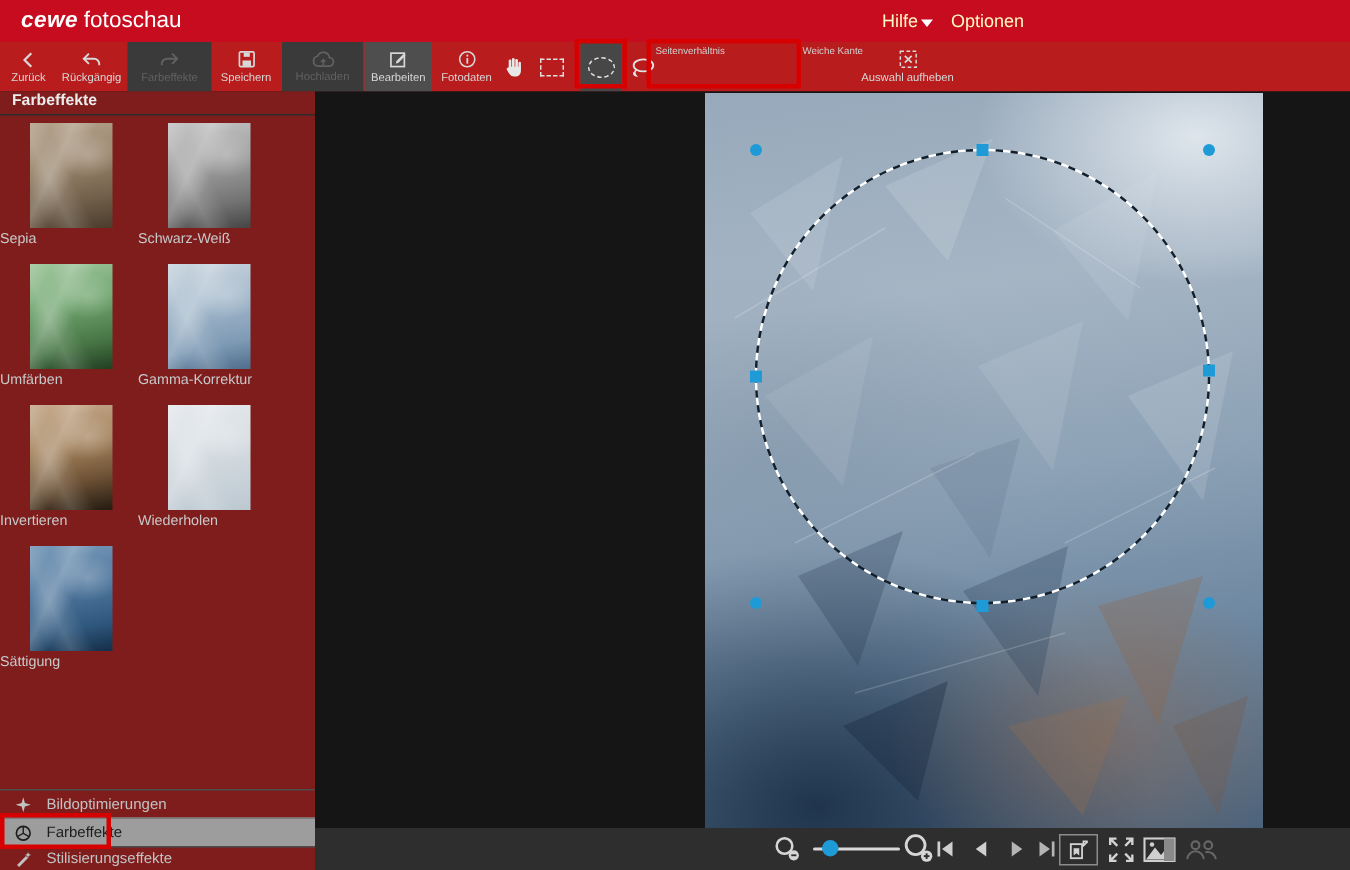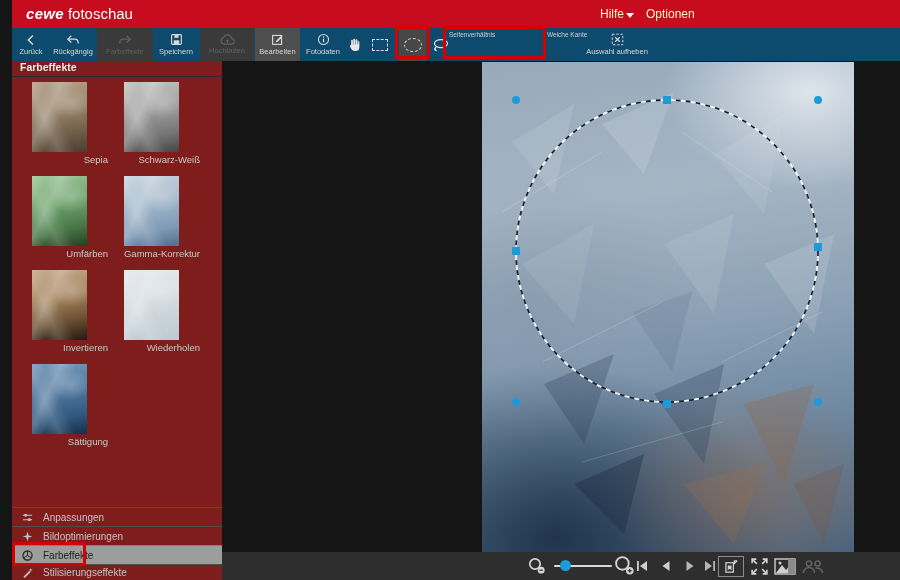--- a/index.html
+++ b/index.html
@@ -1,32 +1,32 @@
 <!DOCTYPE html>
 <html><head>
 <meta charset="utf-8">
 <style>
   *{margin:0;padding:0;box-sizing:border-box}
   html,body{width:900px;height:580px;overflow:hidden;background:#161616;
     font-family:"Liberation Sans",sans-serif;-webkit-font-smoothing:antialiased}
-  .app{position:absolute;left:12px;top:0;width:816px;height:580px}
+  .app{position:absolute;left:0;top:0;width:816px;height:580px}
 
   
   .titlebar{position:absolute;left:0;top:0;width:900px;height:28px;background:#c60c1e;color:#fff}
   .brand{position:absolute;left:14px;top:5px;font-size:15px;white-space:nowrap}
   .brand-bold{font-weight:bold;font-style:italic;letter-spacing:.3px}
   .brand-rest{font-weight:400;margin-left:4px}
   .menu-item{position:absolute;top:7px;font-size:12px;color:#fef9c3;white-space:nowrap;cursor:default}
   .menu-help{left:588px}
   .menu-options{left:634px}
   .menu-chevron{position:absolute;left:614px;top:13px;width:0;height:0;
     border-left:4px solid transparent;border-right:4px solid transparent;border-top:5px solid #fff}
 
   
-  .toolbar{position:absolute;left:0;top:28px;width:900px;height:33px;background:#0c4a6e}
+  .toolbar{position:absolute;left:0;top:28px;width:900px;height:33px;background:#b91c1c}
   .tbtn{position:absolute;top:0;height:33px;display:flex;flex-direction:column;
     align-items:center;justify-content:center;gap:2px;color:#d8d8d8}
   .tbtn .tlabel{font-size:7.5px;line-height:8px;white-space:nowrap}
   .tbtn.disabled{background:#3a3a3a;color:#616161}
   .tbtn.active{background:#4e4e4e}
   .toolbtn{position:absolute;top:0;height:33px;display:flex;align-items:center;justify-content:center;color:#e2e2e2}
   .toolbtn.active{background:#474747}
   .dash-rect{width:16px;height:12px;border:1px dashed #dedede}
   .dash-ellipse{width:18px;height:14px;border:1px dashed #dedede;border-radius:50%}
 
@@ -52,21 +52,21 @@
     background:linear-gradient(115deg,transparent 18%,rgba(255,255,255,.22) 34%,transparent 52%),
                linear-gradient(245deg,transparent 50%,rgba(255,255,255,.16) 68%,transparent 86%),
                radial-gradient(ellipse 30px 22px at 70% 30%,rgba(255,255,255,.25),transparent 70%)}
   .t-sepia{background:linear-gradient(168deg,#b5a48e 0%,#99856c 40%,#6d5c47 75%,#4a3c2d 100%)}
   .t-bw{background:linear-gradient(168deg,#c6c6c6 0%,#a0a0a0 40%,#747474 75%,#454545 100%)}
   .t-green{background:linear-gradient(168deg,#a2c89f 0%,#6fa46e 40%,#477545 75%,#223f21 100%)}
   .t-gamma{background:linear-gradient(168deg,#ccd7e0 0%,#a3b8ca 40%,#7e9ab5 75%,#4f6e8d 100%)}
   .t-invert{background:linear-gradient(168deg,#c7ac90 0%,#a5855f 40%,#6f5336 70%,#241a10 100%)}
   .t-transp{background:linear-gradient(168deg,#e7eaed 0%,#d5dce1 45%,#bcc8d1 100%)}
   .t-sat{background:linear-gradient(168deg,#7b9cbb 0%,#52799f 40%,#30587e 75%,#132e49 100%)}
-  .thumb-label{position:absolute;width:96px;text-align:right;font-size:9.5px;color:#c8c8c8;white-space:nowrap}
+  .thumb-label{position:absolute;width:96px;text-align:left;font-size:9.5px;color:#c8c8c8;white-space:nowrap}
 
   .sb-cat{position:absolute;left:0;width:210px;height:19px;border-top:1px solid #4d4d4d;
     display:flex;align-items:center;gap:10px;padding-left:9px;color:#c2c2c2;font-size:10px}
   .sb-cat.selected{background:#9d9d9d;color:#1d1d1d;border-top:1px solid #7d7d7d}
   .cat-icon{width:12px;height:12px;display:flex;align-items:center;justify-content:center;flex:0 0 12px}
 
   
   .canvas{position:absolute;left:210px;top:61px;width:690px;height:491px;background:#151515}
   .photo{position:absolute;left:470px;top:62px;width:372px;height:490px;
     background:
@@ -256,30 +256,20 @@
     <span class="thumb-label" style="left:92px;top:187px">Gamma-Korrektur</span>
 
     <div class="thumb t-invert" style="left:20px;top:209px"></div>
     <div class="thumb t-transp" style="left:112px;top:209px"></div>
     <span class="thumb-label" style="left:0;top:281px">Invertieren</span>
     <span class="thumb-label" style="left:92px;top:281px">Wiederholen</span>
 
     <div class="thumb t-sat" style="left:20px;top:303px"></div>
     <span class="thumb-label" style="left:0;top:375px">Sättigung</span>
 
-    <div class="sb-cat" style="top:446px">
-      <span class="cat-icon">
-        <svg width="11" height="11" viewBox="0 0 12 12">
-          <path d="M1 3.5 h10 M1 8.5 h10" stroke="currentColor" stroke-width="1.1"></path>
-          <circle cx="4" cy="3.5" r="1.6" fill="currentColor"></circle>
-          <circle cx="8" cy="8.5" r="1.6" fill="currentColor"></circle>
-          </svg>
-      </span>
-      <span>Anpassungen</span>
-    </div>
 
     <div class="sb-cat" style="top:465px">
       <span class="cat-icon">
         <svg width="11" height="11" viewBox="0 0 12 12">
           <path d="M6 0.5 L7.2 4.8 L11.5 6 L7.2 7.2 L6 11.5 L4.8 7.2 L0.5 6 L4.8 4.8 z" fill="currentColor"></path>
           </svg>
       </span>
       <span>Bildoptimierungen</span>
     </div>
 

